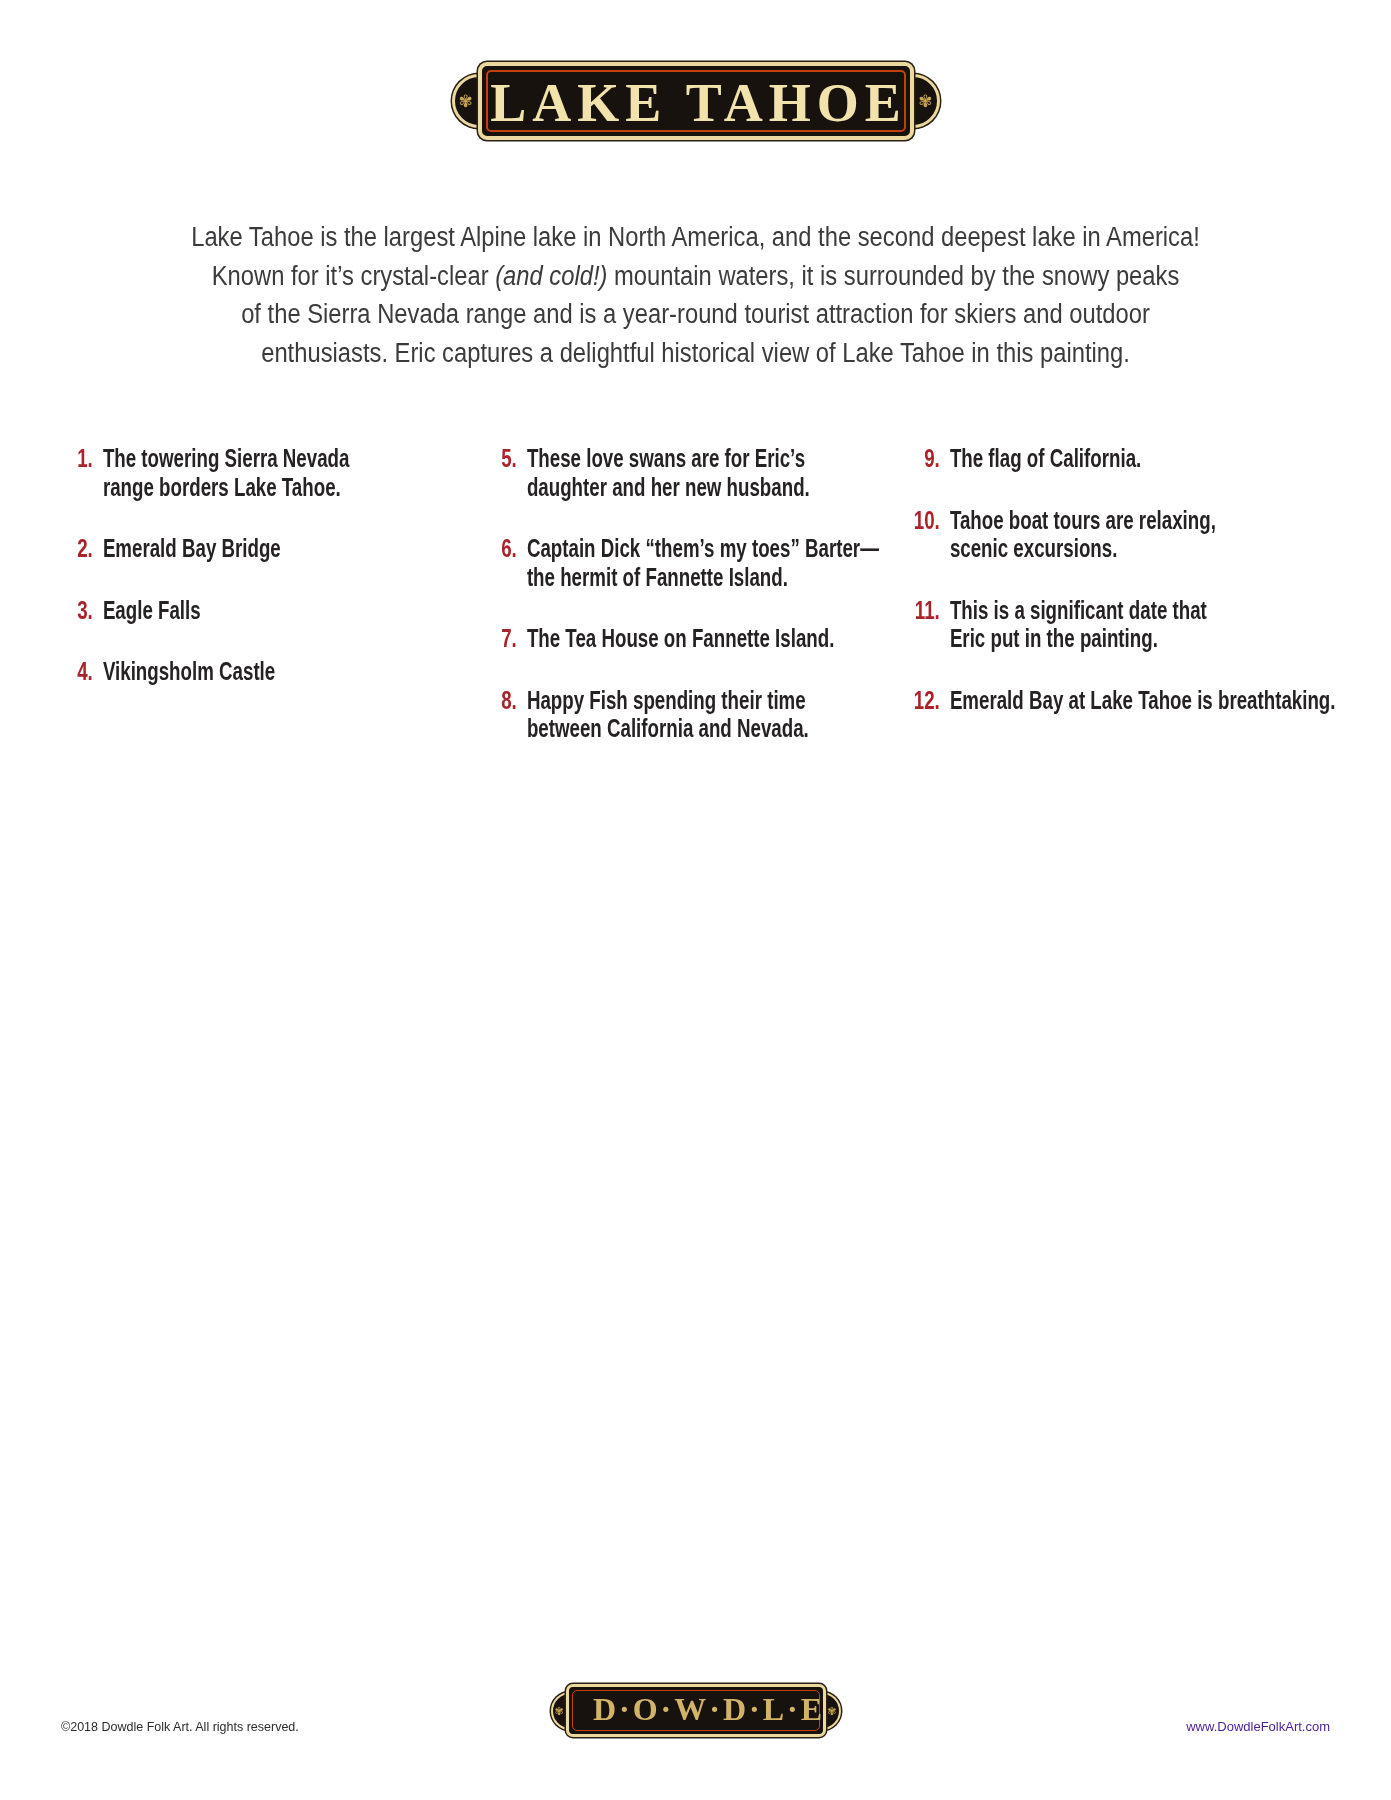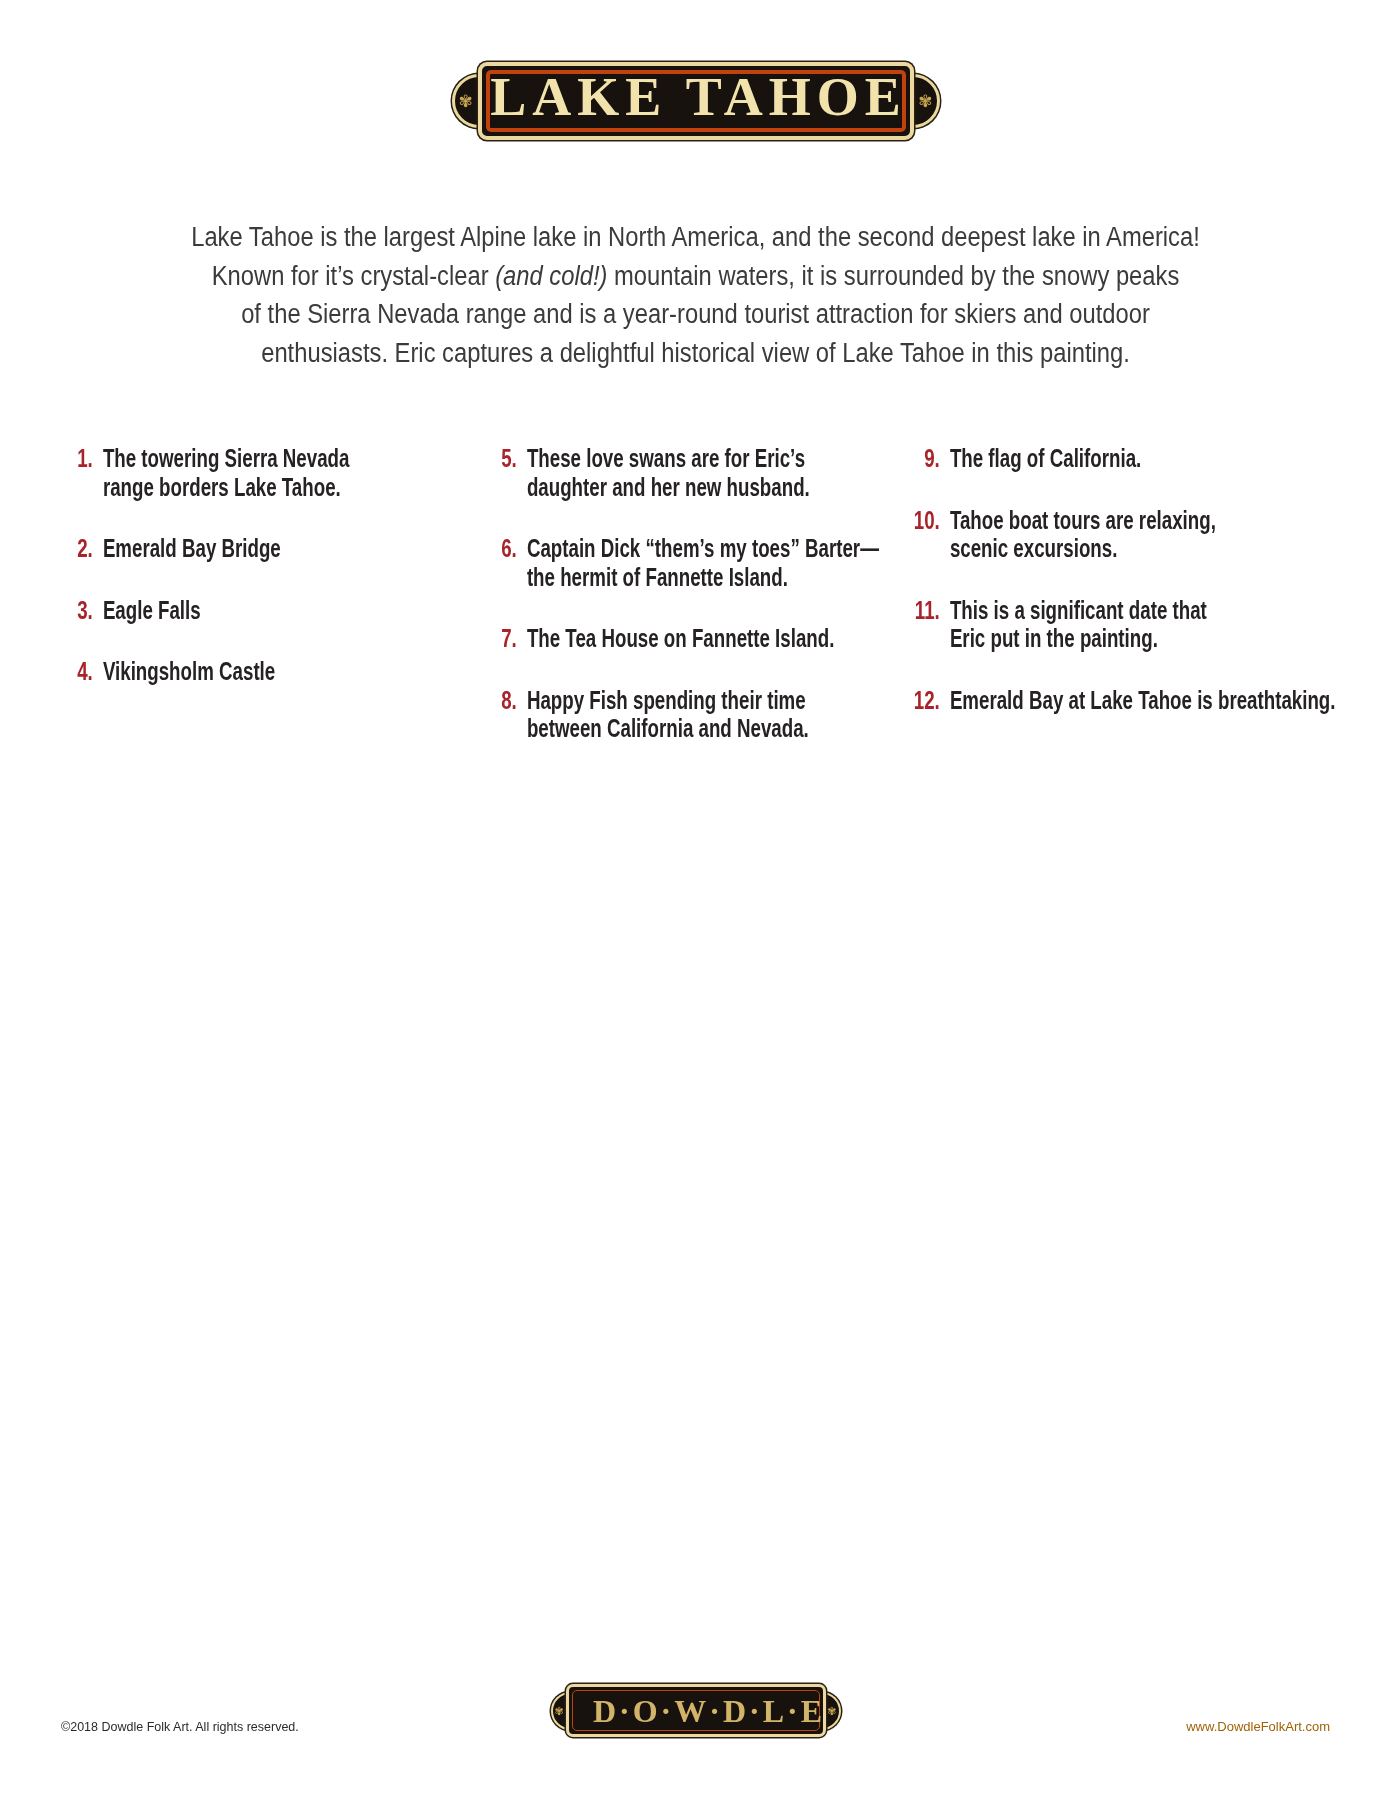--- a/index.html
+++ b/index.html
@@ -17,23 +17,23 @@
   .plaque-bar {
     position:relative; z-index:2;
     width:100%; height:100%;
     background:#17120d;
     border:4px solid #ecd9a0;
     border-radius:9px;
     box-shadow:0 0 0 1.5px #2a2013;
   }
   .plaque-pinstripe {
     position:absolute; inset:4px;
-    border:4px solid #c2410c;
+    border:2px solid #c2410c;
     border-radius:5px;
-    display:flex; align-items:flex-end; justify-content:center;
+    display:flex; align-items:flex-start; justify-content:center;
   }
   .plaque-bump {
     position:absolute; z-index:1; top:50%;
     transform:translateY(-50%);
     background:#17120d;
     border:3px solid #ecd9a0;
     border-radius:50%;
     box-shadow:0 0 0 1.5px #2a2013;
   }
   .plaque-bump .rosette {
@@ -113,21 +113,21 @@
     padding-left:3px;
     color:#d2b469;
     white-space:nowrap;
   }
   .copyright {
     position:absolute; left:61px; top:1720px;
     font-size:12.5px; color:#2e2a2b;
   }
   .website {
     position:absolute; right:61px; top:1719px;
-    font-size:13px; color:#a16207;
+    font-size:13px; color:#4c1d95;
   }
 </style>
 </head>
 <body>
 
 <div class="page">
 
   <div class="plaque title-plaque">
     <div class="plaque-bump bump-left">
       <span class="rosette">✾</span>

